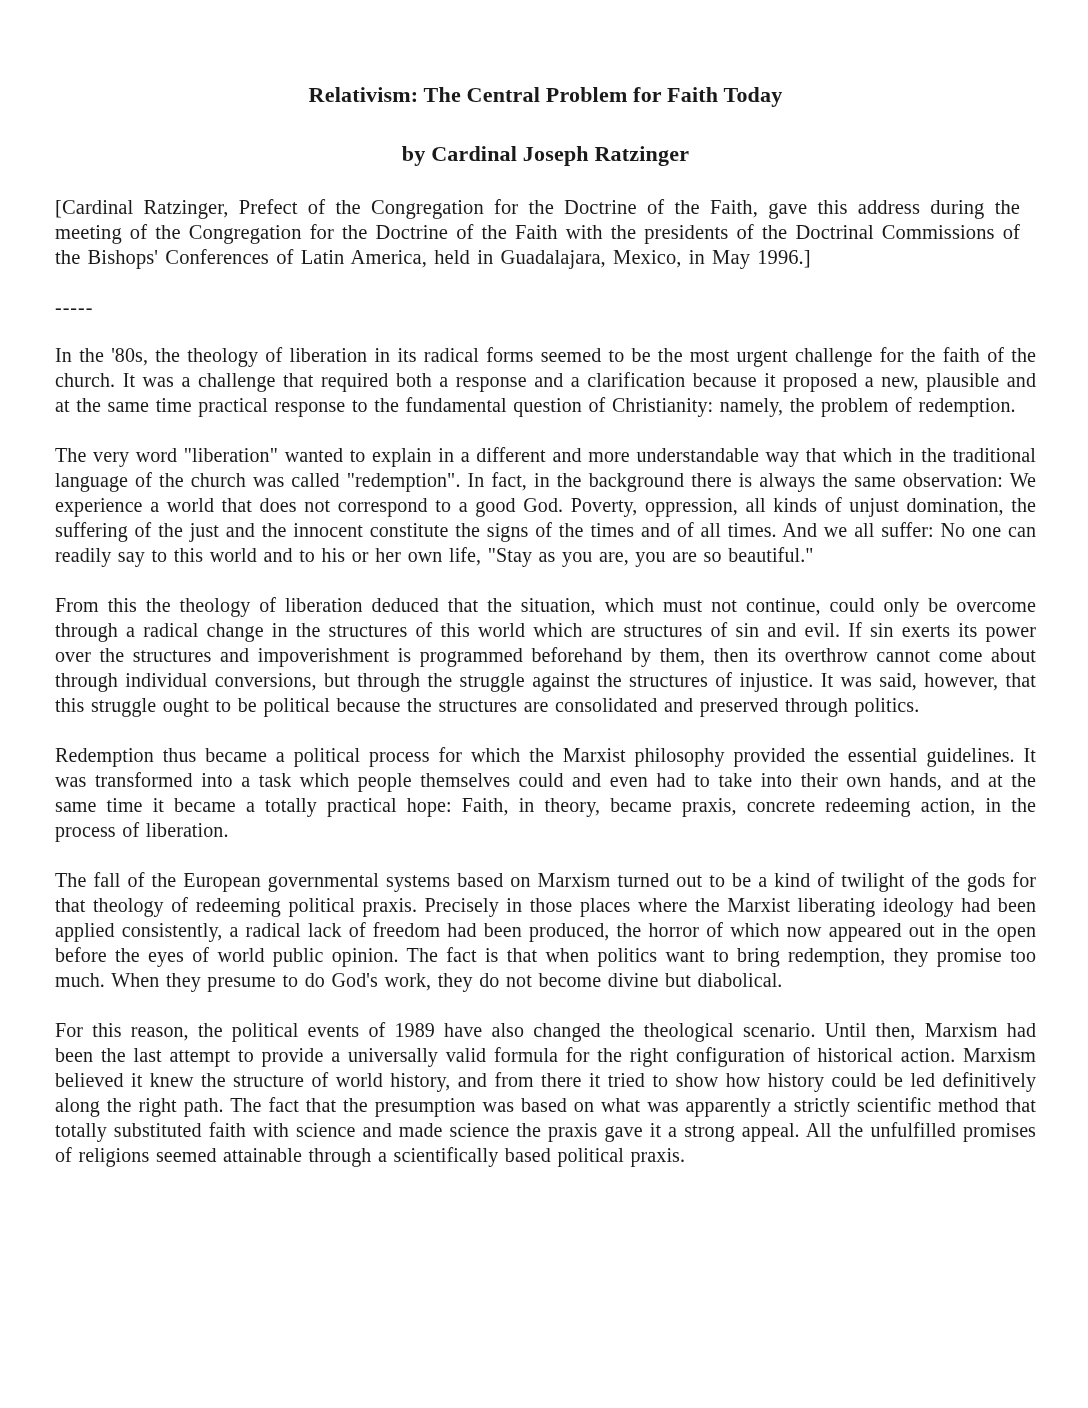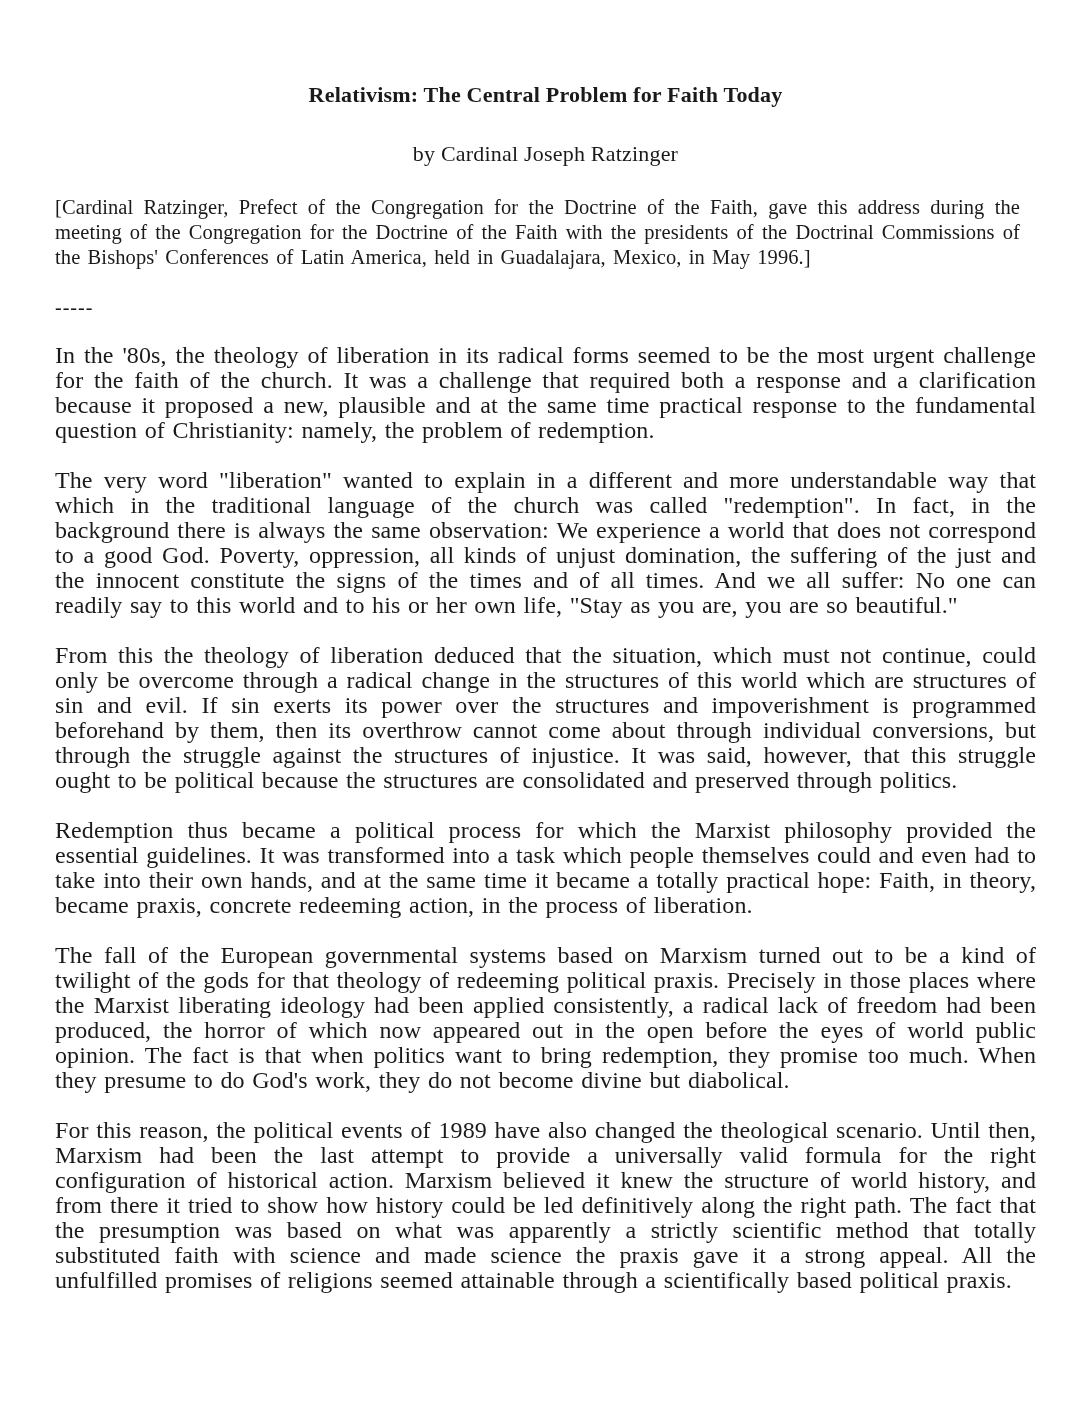--- a/index.html
+++ b/index.html
@@ -26,42 +26,42 @@
     font-size: 22px;
     line-height: 24px;
     font-weight: bold;
     text-align: center;
     margin: 0;
     letter-spacing: 0.2px;
   }
   .doc-byline {
     font-size: 22px;
     line-height: 27px;
-    font-weight: normal;
+    font-weight: bold;
     text-align: center;
     margin: 33px 0 0 0;
     letter-spacing: 0.2px;
   }
   .editorial-note {
     font-size: 20.5px;
     line-height: 25px;
     text-align: justify;
     margin: 28px 16px 0 0;
     word-spacing: 2px;
     letter-spacing: 0.1px;
   }
   .separator {
     font-size: 20px;
     line-height: 25px;
     text-align: left;
     margin: 25px 0 0 0;
     letter-spacing: 1px;
   }
   .body-para {
-    font-size: 24px;
+    font-size: 20px;
     line-height: 25px;
     text-align: justify;
     margin: 23px 0 0 0;
     word-spacing: 1.5px;
     letter-spacing: 0.1px;
   }
   .body-para + .body-para {
     margin-top: 25px;
   }
 </style>

